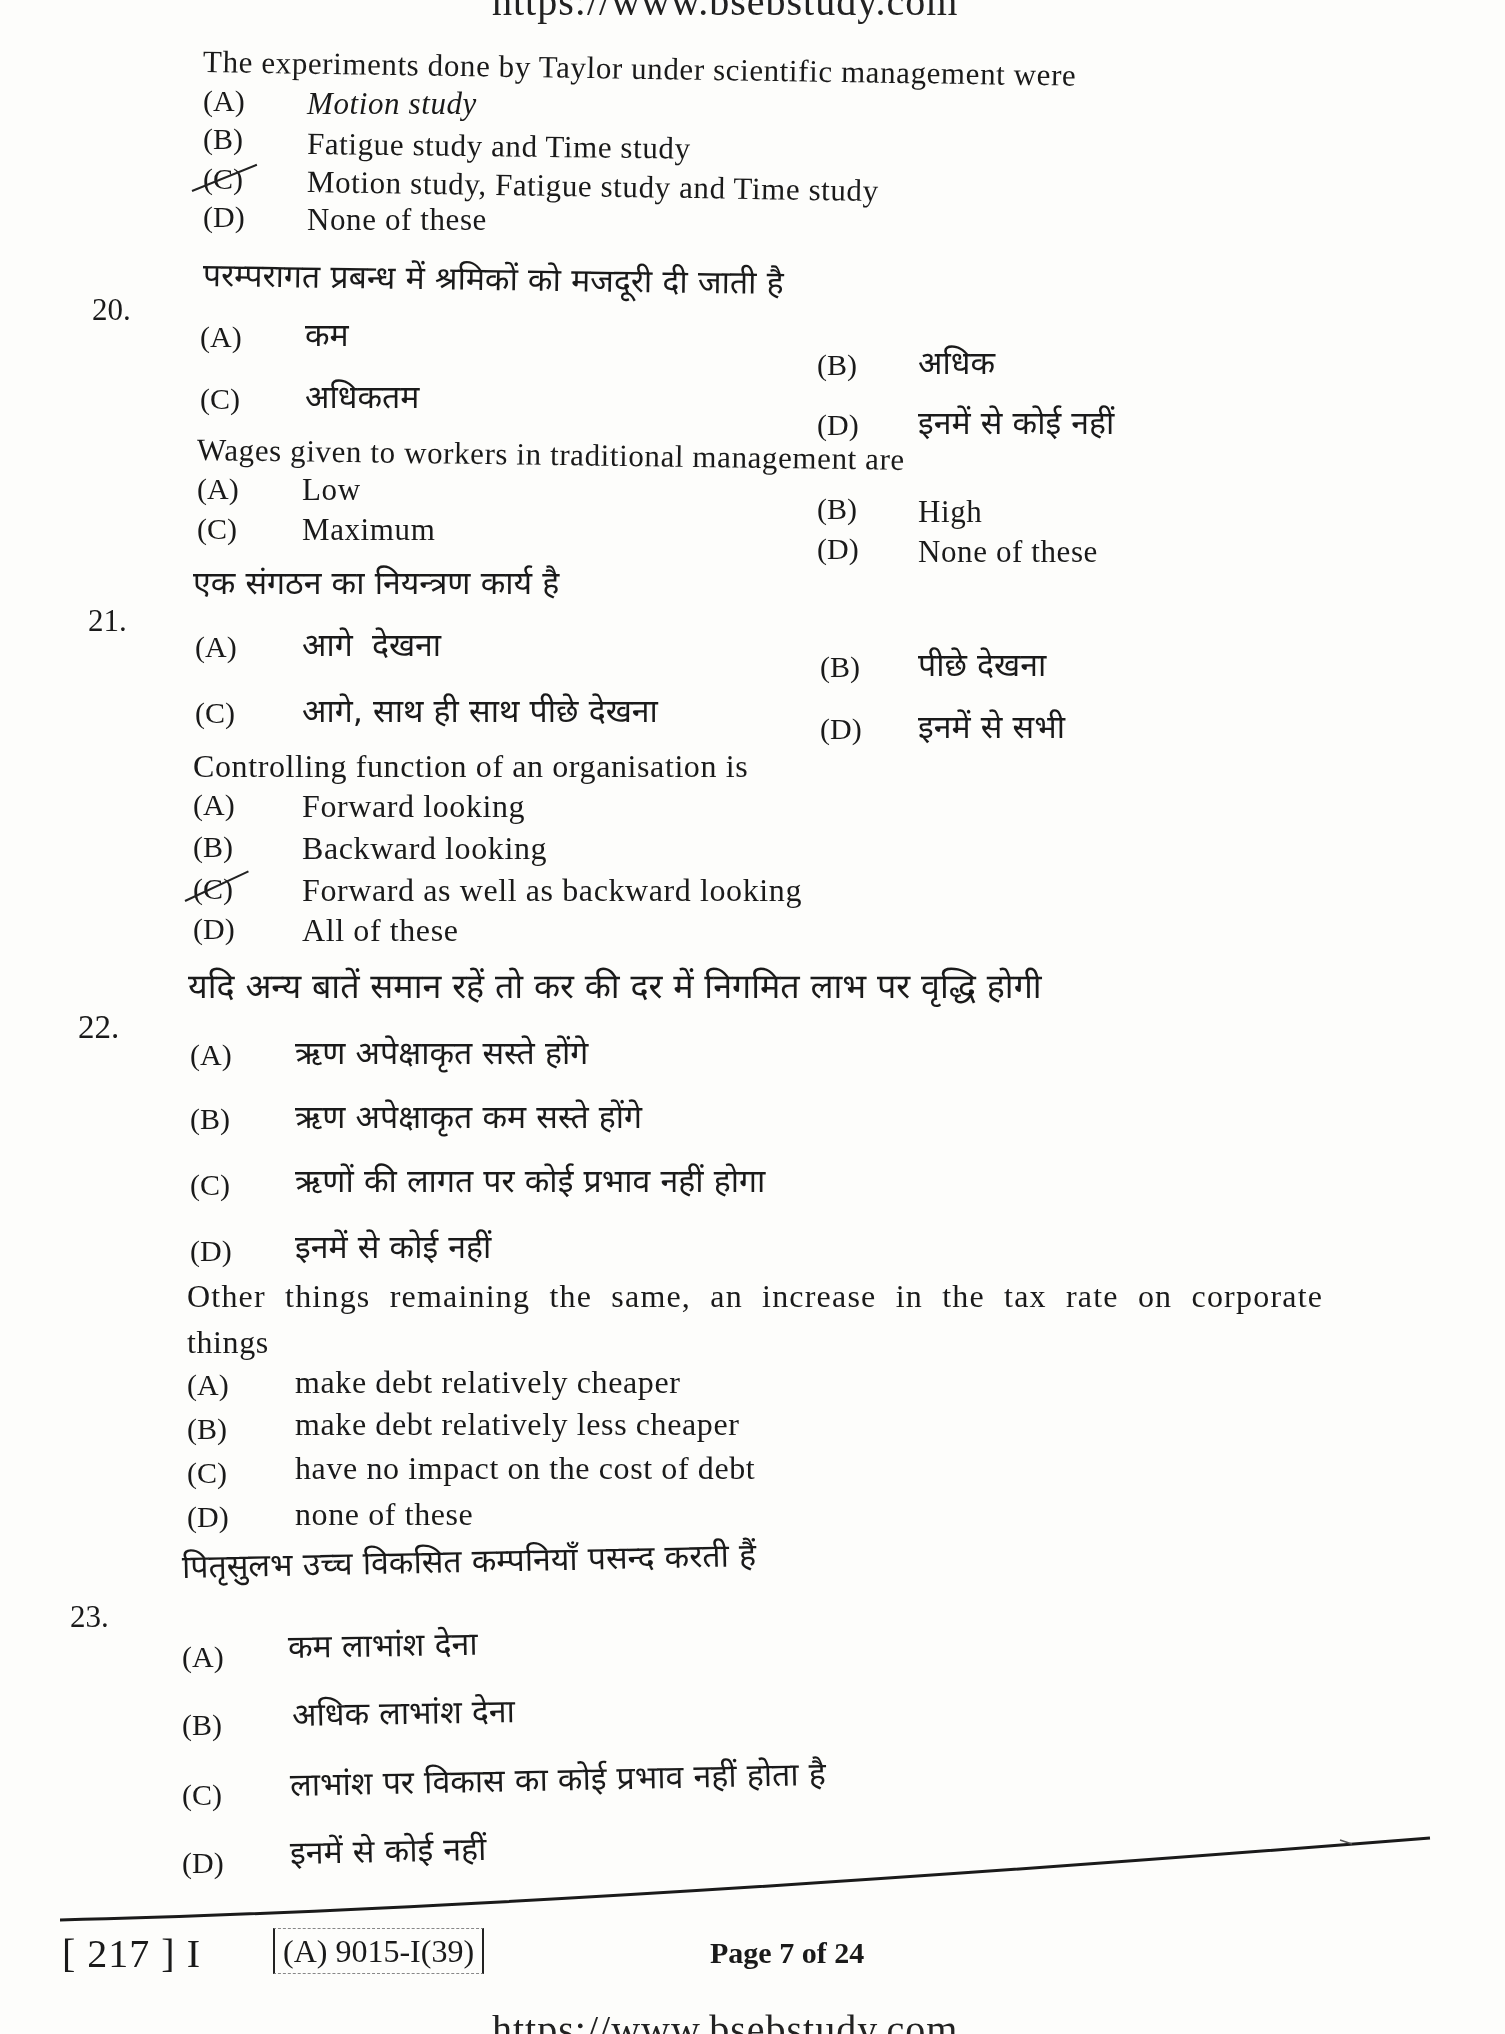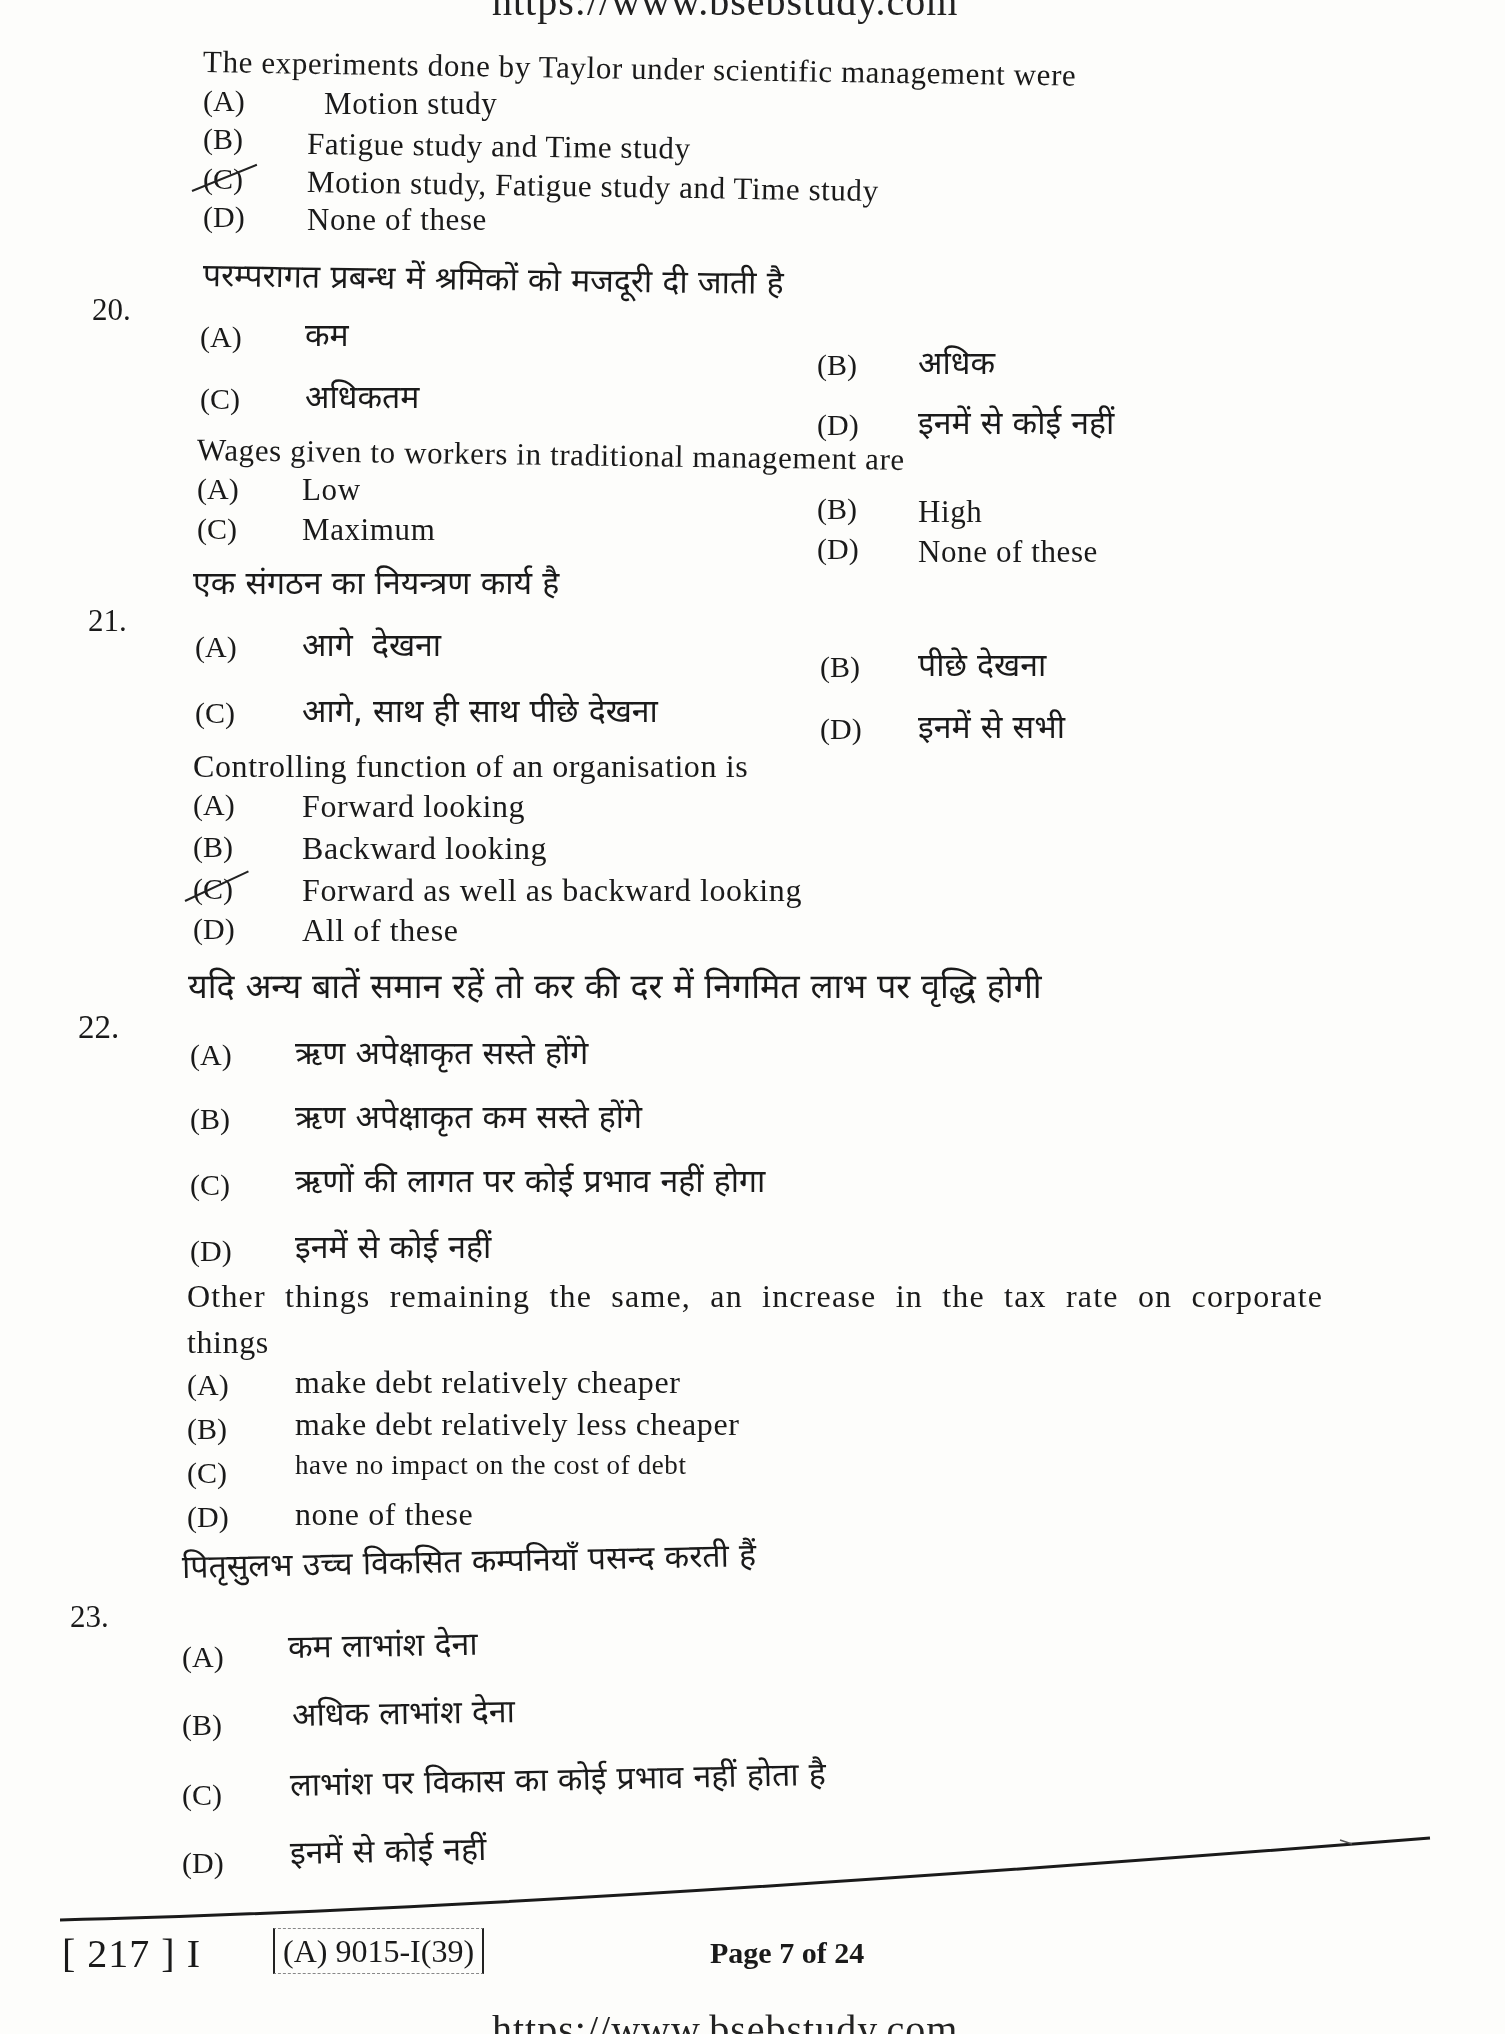--- a/index.html
+++ b/index.html
@@ -20,21 +20,21 @@
   .footer-box { position:absolute; border-left:2px solid #222; border-right:2px solid #222; border-top:1px dashed #888; border-bottom:1px dashed #888; font-size:32px; padding:0 8px;text-align:center; }
   .page-no { font-size:30px; font-weight:bold; }
 </style>
 </head>
 <body>
 
 <div class="abs url" style="left:492px; top:-22px;">https://www.bsebstudy.com</div>
 
 <div class="abs en" style="left:203px; top:44px; transform:rotate(0.9deg); transform-origin:left;">The experiments done by Taylor under scientific management were</div>
 <div class="abs lbl" style="left:203px; top:84px;">(A)</div>
-<div class="abs en" style="left:324px; top:86px;">Motion study</div>
+<div class="abs en" style="left:307px; top:86px;font-style:italic;">Motion study</div>
 <div class="abs lbl" style="left:203px; top:122px;">(B)</div>
 <div class="abs en" style="left:307px; top:126px; transform:rotate(0.7deg); transform-origin:left;">Fatigue study and Time study</div>
 <div class="abs lbl" style="left:203px; top:162px;">(C)</div>
 <div class="mark-slash" style="left:192px; top:190px; width:70px; transform:rotate(-22deg);"></div>
 <div class="abs en" style="left:307px; top:164px; transform:rotate(0.9deg); transform-origin:left;">Motion study, Fatigue study and Time study</div>
 <div class="abs lbl" style="left:203px; top:200px;">(D)</div>
 <div class="abs en" style="left:307px; top:202px;">None of these</div>
 
 <div class="abs qno" style="left:92px; top:255px;">20.</div>
 <div class="abs hi" style="left:203px; top:252px; transform:rotate(0.8deg); transform-origin:left;">परम्परागत प्रबन्ध में श्रमिकों को मजदूरी दी जाती है</div>
@@ -90,21 +90,21 @@
 <div class="abs lbl" style="left:190px; top:1234px;">(D)</div>
 <div class="abs hi" style="left:295px; top:1224px;">इनमें से कोई नहीं</div>
 
 <div class="abs en" style="left:187px; top:1278px; font-size:32px; word-spacing:10px; letter-spacing:1.2px;">Other things remaining the same, an increase in the tax rate on corporate</div>
 <div class="abs en" style="left:187px; top:1324px; font-size:32px;">things</div>
 <div class="abs lbl" style="left:187px; top:1368px;">(A)</div>
 <div class="abs en" style="left:295px; top:1364px; font-size:32px;">make debt relatively cheaper</div>
 <div class="abs lbl" style="left:187px; top:1412px;">(B)</div>
 <div class="abs en" style="left:295px; top:1406px; font-size:32px;">make debt relatively less cheaper</div>
 <div class="abs lbl" style="left:187px; top:1456px;">(C)</div>
-<div class="abs en" style="left:295px; top:1450px; font-size:27px;">have no impact on the cost of debt</div>
+<div class="abs en" style="left:295px; top:1450px; font-size:32px;">have no impact on the cost of debt</div>
 <div class="abs lbl" style="left:187px; top:1500px;">(D)</div>
 <div class="abs en" style="left:295px; top:1496px; font-size:32px;">none of these</div>
 
 <div class="abs qno" style="left:70px; top:1562px;">23.</div>
 <div class="abs hi" style="left:182px; top:1544px; transform:rotate(-1.2deg); transform-origin:left;">पितृसुलभ उच्च विकसित कम्पनियाँ पसन्द करती हैं</div>
 <div class="abs lbl" style="left:182px; top:1640px;">(A)</div>
 <div class="abs hi" style="left:288px; top:1624px; transform:rotate(-1deg); transform-origin:left;">कम लाभांश देना</div>
 <div class="abs lbl" style="left:182px; top:1708px;">(B)</div>
 <div class="abs hi" style="left:292px; top:1692px; transform:rotate(-1deg); transform-origin:left;">अधिक लाभांश देना</div>
 <div class="abs lbl" style="left:182px; top:1778px;">(C)</div>

